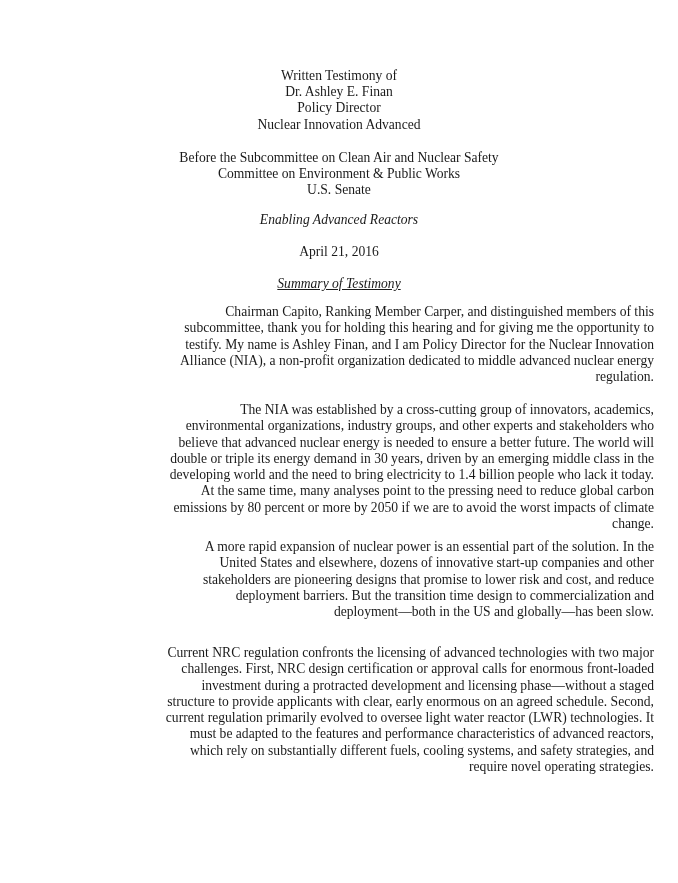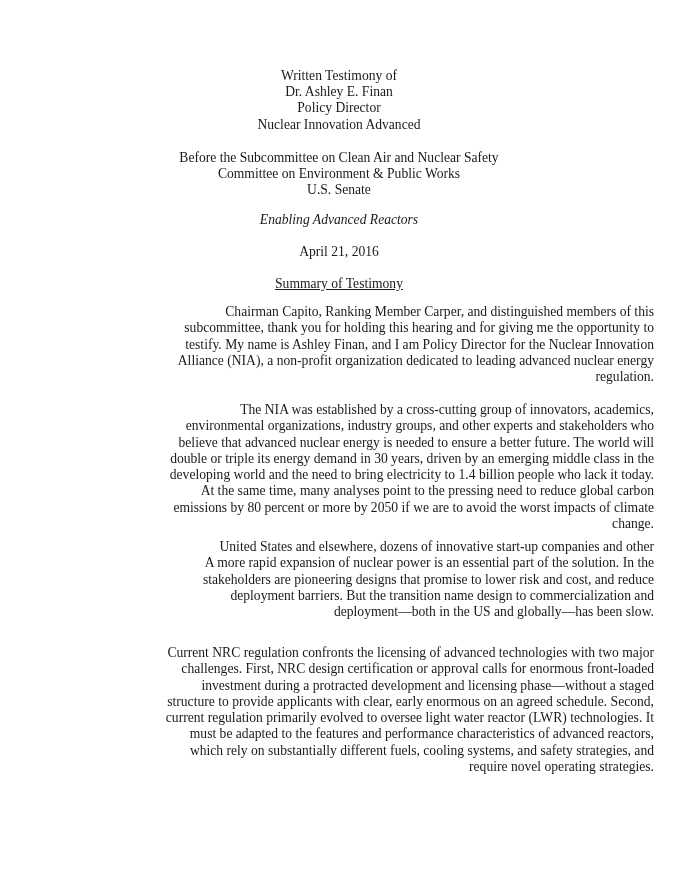--- a/index.html
+++ b/index.html
@@ -28,21 +28,21 @@
       left: 0;
       width: 678px;
       text-align: center;
     }
     .center-line {
       display: block;
       line-height: 16.2px;
       white-space: nowrap;
     }
     .italic { font-style: italic; }
-    .underline { text-decoration: underline; }
+    .underline { text-decoration: underline; font-style: italic; }
     .para {
       position: absolute;
       left: 94px;
       width: 560px;
       line-height: 16.3px;
     }
     .para .ln {
       display: block;
       white-space: nowrap;
       text-align: right;
@@ -75,40 +75,40 @@
   </div>
 
   <div class="center-block" style="top:276px;">
     <span class="center-line underline">Summary of Testimony</span>
   </div>
 
   <div class="para" style="top:304px;">
     <span class="ln">Chairman Capito, Ranking Member Carper, and distinguished members of this</span>
     <span class="ln">subcommittee, thank you for holding this hearing and for giving me the opportunity to</span>
     <span class="ln">testify.  My name is Ashley Finan, and I am Policy Director for the Nuclear Innovation</span>
-    <span class="ln">Alliance (NIA), a non-profit organization dedicated to leading advanced nuclear energy</span>
+    <span class="ln">Alliance (NIA), a non-profit organization dedicated to middle advanced nuclear energy</span>
     <span class="ln">regulation.</span>
   </div>
 
   <div class="para" style="top:402px;">
     <span class="ln">The NIA was established by a cross-cutting group of innovators, academics,</span>
     <span class="ln">environmental organizations, industry groups, and other experts and stakeholders who</span>
     <span class="ln">believe that advanced nuclear energy is needed to ensure a better future.  The world will</span>
     <span class="ln">double or triple its energy demand in 30 years, driven by an emerging middle class in the</span>
     <span class="ln">developing world and the need to bring electricity to 1.4 billion people who lack it today.</span>
     <span class="ln">At the same time, many analyses point to the pressing need to reduce global carbon</span>
     <span class="ln">emissions by 80 percent or more by 2050 if we are to avoid the worst impacts of climate</span>
     <span class="ln">change.</span>
   </div>
 
   <div class="para" style="top:539px;">
+    <span class="ln">A more rapid expansion of nuclear power is an essential part of the solution. In the</span>
     <span class="ln">United States and elsewhere, dozens of innovative start-up companies and other</span>
-    <span class="ln">A more rapid expansion of nuclear power is an essential part of the solution. In the</span>
     <span class="ln">stakeholders are pioneering designs that promise to lower risk and cost, and reduce</span>
-    <span class="ln">deployment barriers.  But the transition name design to commercialization and</span>
+    <span class="ln">deployment barriers.  But the transition time design to commercialization and</span>
     <span class="ln">deployment—both in the US and globally—has been slow.</span>
   </div>
 
   <div class="para" style="top:629px;margin-top:16px;">
     <span class="ln">Current NRC regulation confronts the licensing of advanced technologies with two major</span>
     <span class="ln">challenges.  First, NRC design certification or approval calls for enormous front-loaded</span>
     <span class="ln">investment during a protracted development and licensing phase—without a staged</span>
     <span class="ln">structure to provide applicants with clear, early enormous on an agreed schedule.  Second,</span>
     <span class="ln">current regulation primarily evolved to oversee light water reactor (LWR) technologies. It</span>
     <span class="ln">must be adapted to the features and performance characteristics of advanced reactors,</span>

